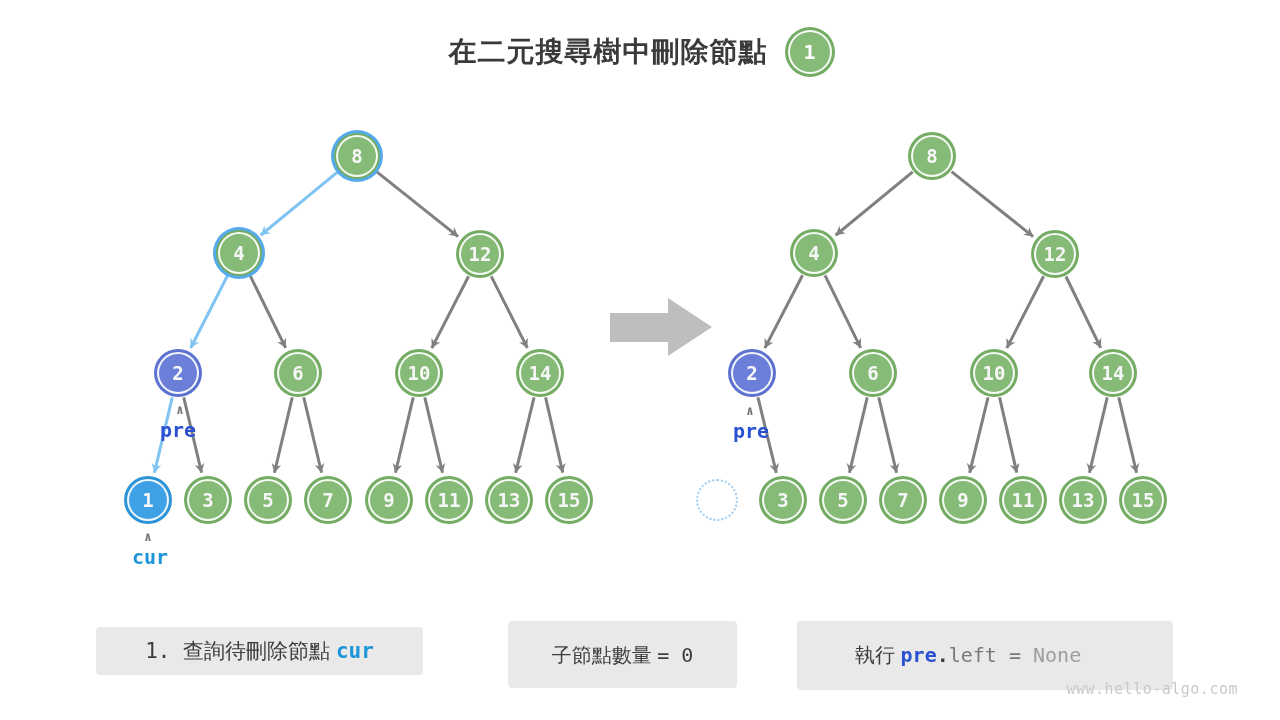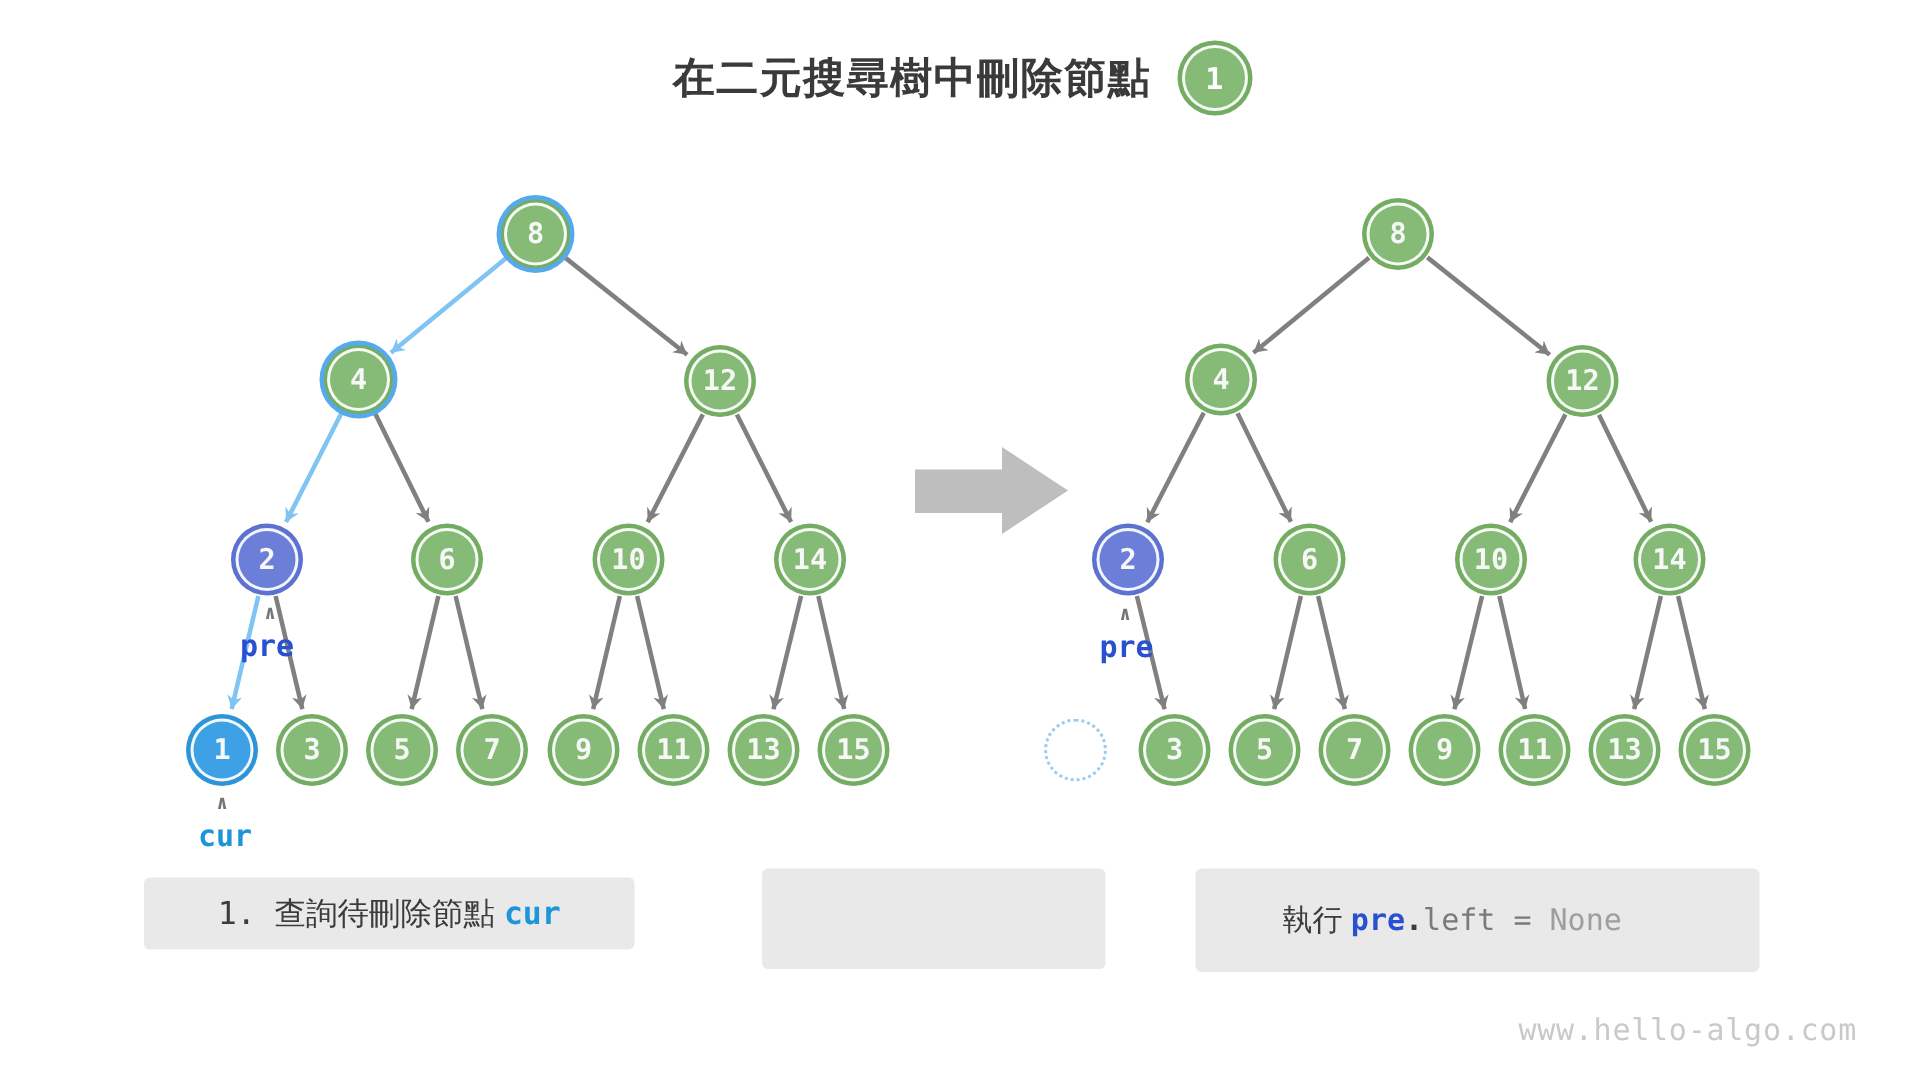--- a/index.html
+++ b/index.html
@@ -21,33 +21,33 @@
   .node.green{background:var(--green);box-shadow:0 0 0 3px var(--green-ring);}
   .node.green.hl{box-shadow:0 0 0 2px var(--green-ring),0 0 0 5px var(--highlight);}
   .node.indigo{background:var(--indigo);box-shadow:0 0 0 3px var(--indigo-ring);}
   .node.blue{background:var(--blue);box-shadow:0 0 0 3px var(--blue-ring);}
   .dotted-node{position:absolute;width:42px;height:42px;border-radius:50%;box-sizing:border-box;
                border:2px dotted var(--dotted);}
   .caret{position:absolute;transform:translate(-50%,-50%);color:var(--caret);font-size:13px;
          font-weight:bold;font-family:"DejaVu Sans Mono",monospace;}
   .ptr-label{position:absolute;transform:translate(-50%,-50%);font-size:20px;font-weight:bold;
              font-family:"DejaVu Sans Mono",monospace;}
-  .caption{position:absolute;background:var(--box-bg);border-radius:4px;color:var(--text-dark);}
+  .caption{position:absolute;background:var(--box-bg);border-radius:4px;color:var(--text-dark);margin-top:42px;}
   #caption-1{left:96px;top:585px;width:327px;height:48px;display:flex;align-items:center;
              justify-content:center;font-size:21px;}
   #caption-2{left:508px;top:579px;width:229px;height:67px;display:flex;flex-direction:column;
              align-items:center;justify-content:center;font-size:20px;line-height:30px;}
   #caption-3{left:797px;top:579px;width:376px;height:69px;display:flex;flex-direction:column;
              justify-content:center;font-size:20px;line-height:31px;padding-left:20px;box-sizing:border-box;}
   #caption-3 .cap-line.indent{margin-left:38px;}
   .cap-line{white-space:pre;}
   .tok{white-space:pre;}
   .tok.mono{font-family:"DejaVu Sans Mono",monospace;}
   .tok.bold{font-weight:bold;}
-  #watermark{position:absolute;right:42px;bottom:22px;font-size:20px;color:var(--watermark);
+  #watermark{position:absolute;right:42px;bottom:22px;font-size:15px;color:var(--watermark);
              font-family:"DejaVu Sans Mono",monospace;letter-spacing:0.5px;}
 </style>
 </head>
 <body>
 
 <div id="canvas">
 
   <div id="title-row">
     <span id="title-text">在二元搜尋樹中刪除節點</span>
     <span id="title-badge">1</span>
@@ -128,19 +128,20 @@
       <div class="node green" style="left: 1122px; top: 479px;">15</div>
       <div class="caret" style="left: 750px; top: 410px;">∧</div>
       <div class="ptr-label" style="left: 751px; top: 431px; color: rgb(40, 80, 208);">pre</div>
       <div class="dotted-node" style="left: 696px; top: 479px;"></div>
     </div>
 
   <div id="caption-1" class="caption">
       <div class="cap-line"><span class="tok mono" style="color: rgb(60, 60, 60);">1. </span><span class="tok" style="color: rgb(60, 60, 60);">查詢待刪除節點 </span><span class="tok mono bold" style="color: rgb(28, 150, 216);">cur</span></div>
     </div>
   <div id="caption-2" class="caption">
+      <div class="cap-line"><span class="tok" style="color: rgb(60, 60, 60);">子節點數量 </span><span class="tok mono" style="color: rgb(60, 60, 60);">= 0</span></div>
     </div>
   <div id="caption-3" class="caption">
       <div class="cap-line indent"><span class="tok" style="color: rgb(60, 60, 60);">執行 </span><span class="tok mono bold" style="color: rgb(40, 80, 208);">pre</span><span class="tok mono bold" style="color: rgb(60, 60, 60);">.</span><span class="tok mono" style="color: rgb(122, 122, 122);">left</span><span class="tok mono" style="color: rgb(122, 122, 122);"> = </span><span class="tok mono" style="color: rgb(158, 158, 158);">None</span></div>
     </div>
 
   <div id="watermark">www.hello-algo.com</div>
 </div>
 
 </body></html>

